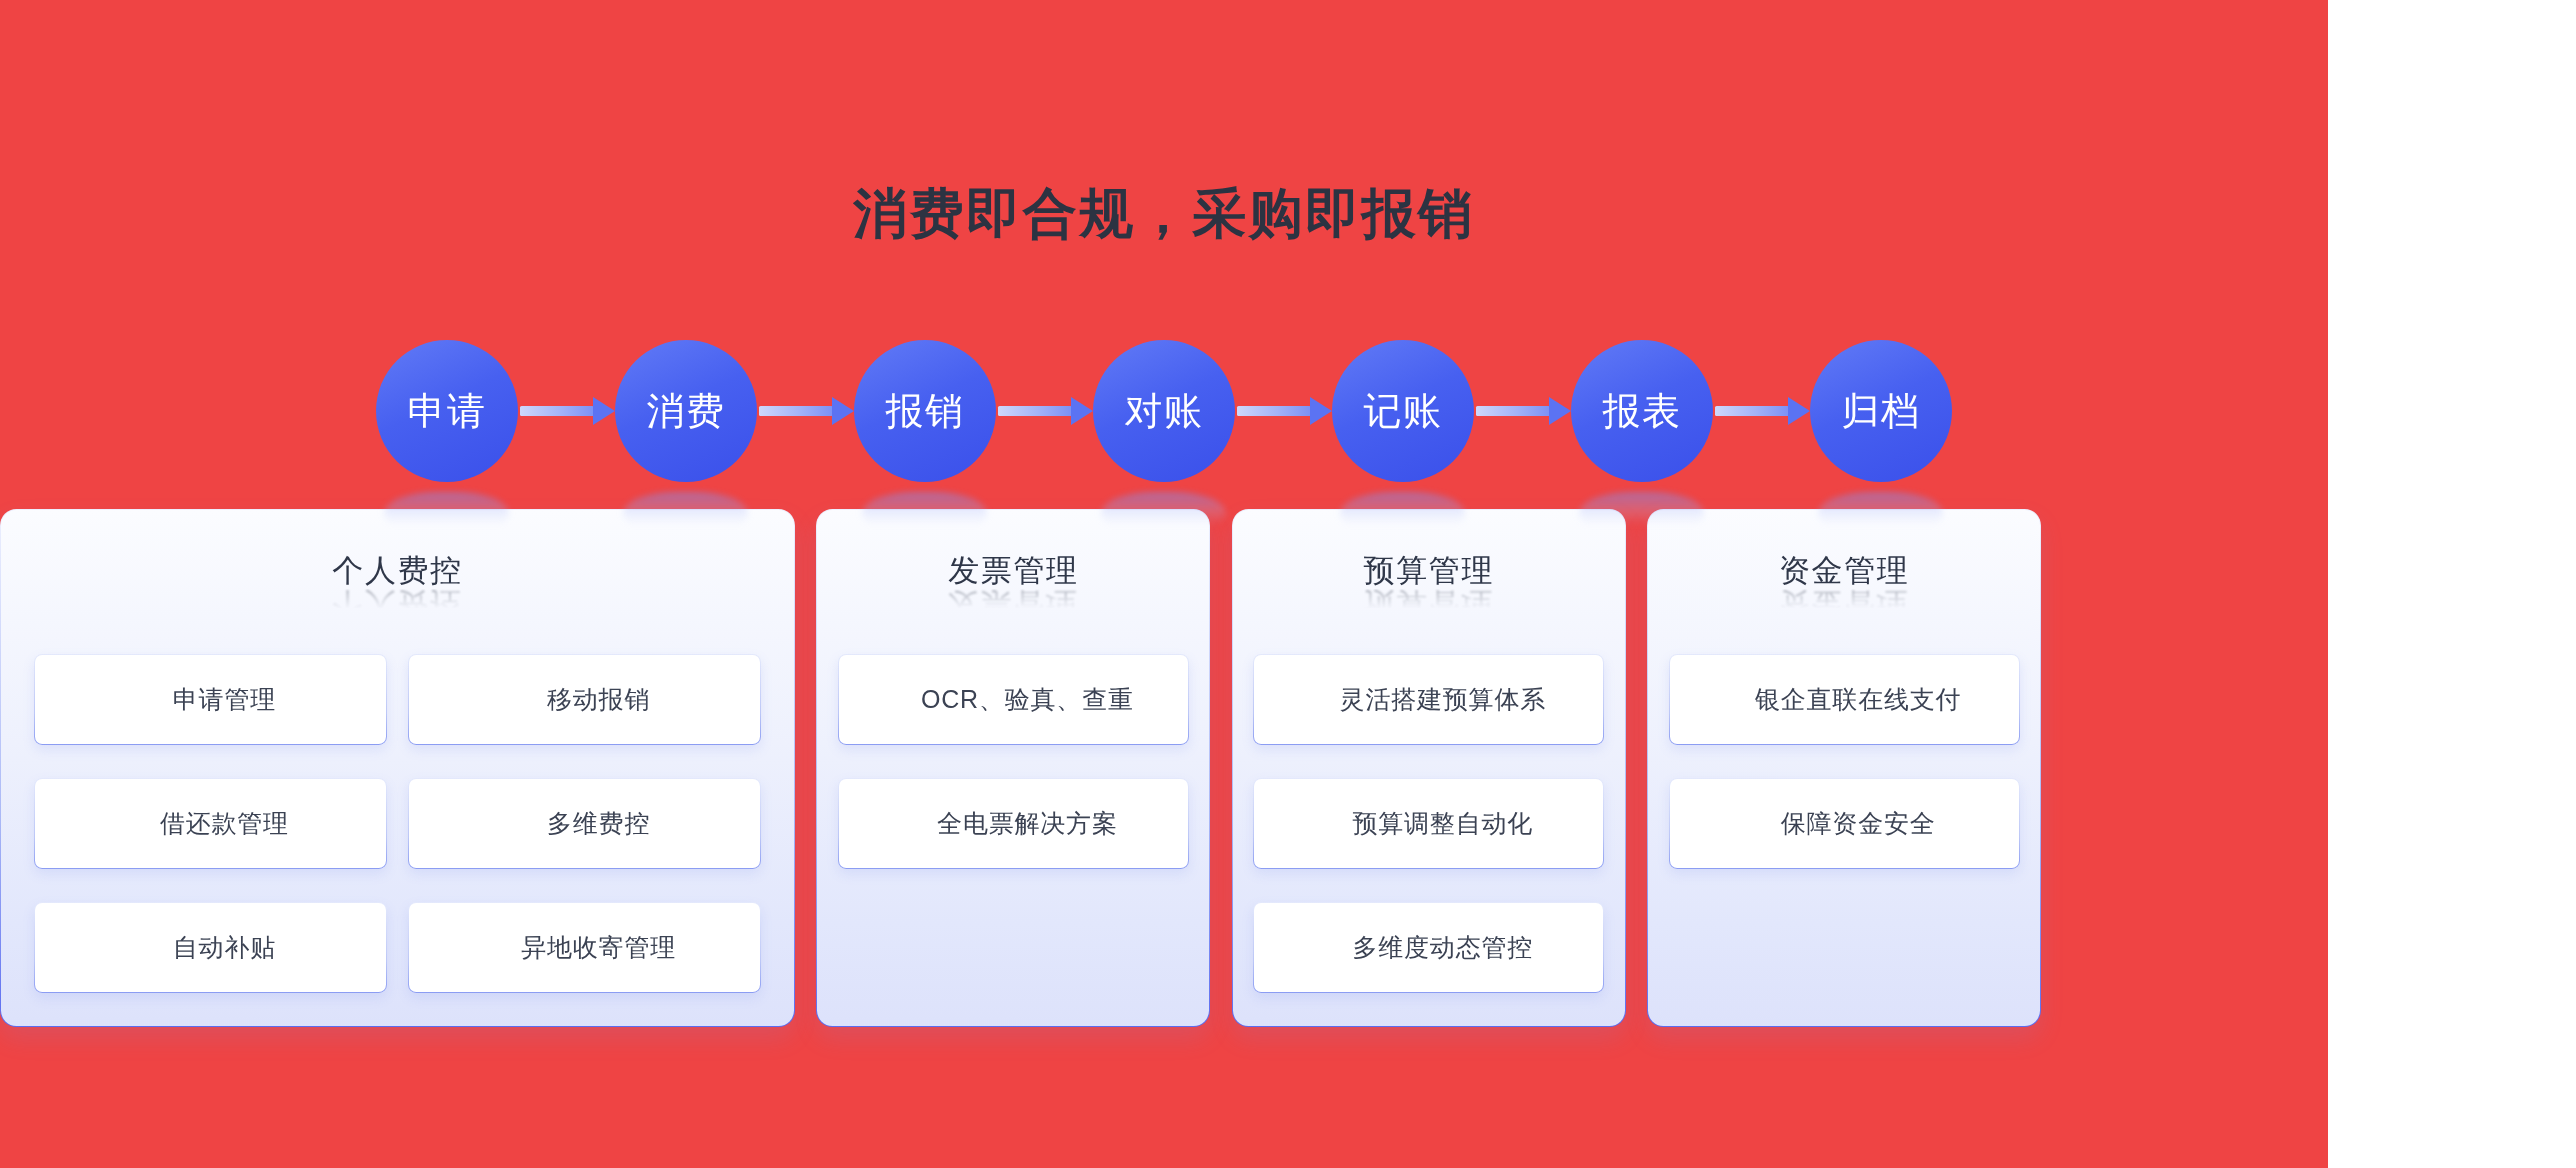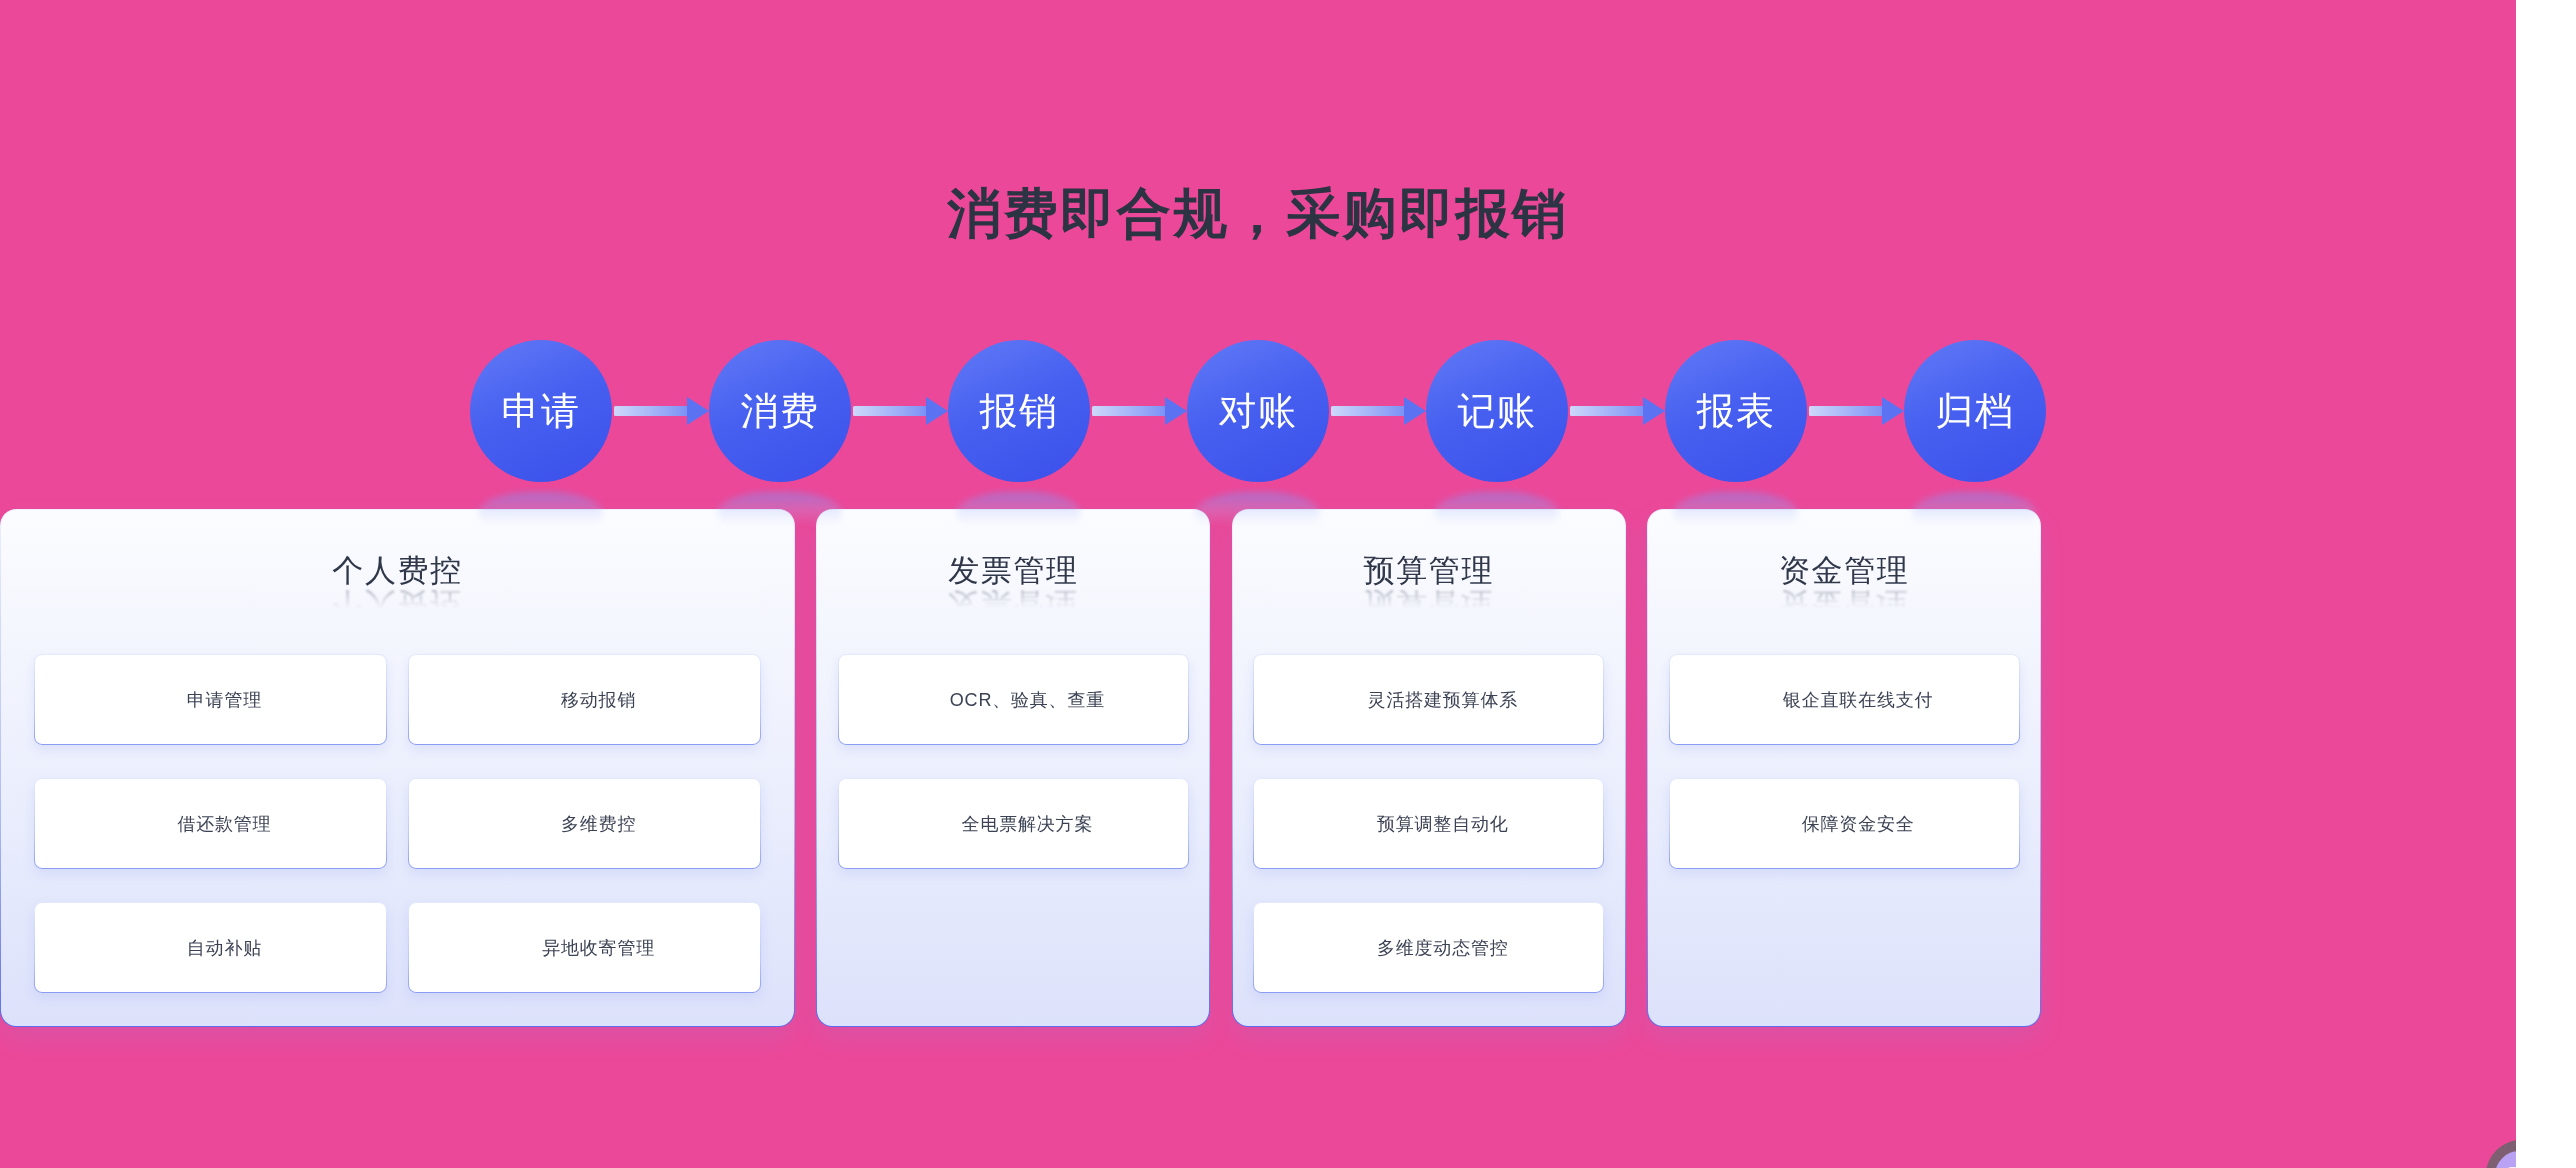--- a/index.html
+++ b/index.html
@@ -1,22 +1,22 @@
 <!DOCTYPE html>
 <html style="font-size:13px"><head>
 <meta charset="utf-8">
 <style>
   html, body { margin: 0; padding: 0; background: #ffffff; }
   body {
     width: 2576px; height: 1168px;
     font-family: "Liberation Sans", "DejaVu Sans", sans-serif;
   }
   .page {
-    position: relative; width: 2516px; height: 1168px;
-    overflow: hidden; background: #ec4899;
+    position: relative; width: 2328px; height: 1168px;
+    overflow: hidden; background: #ef4444;
   }
 
   
   .page-title {
     position: absolute; top: 142px; left: 0; width: 100%;
     text-align: center;
     font-size: 54px; font-weight: 700; color: #2c3342;
     letter-spacing: 2.5px;
   }
 
@@ -85,21 +85,21 @@
   .chips { margin-top: 32px; display: grid; gap: 33px 21.4px; padding: 0 20.6px; }
   .chips--two-col { grid-template-columns: 1fr 1fr; padding: 0 33px; }
   .chip {
     height: 91px; border-radius: 8.2px;
     border: 0.8px solid transparent;
     background:
       linear-gradient(#ffffff, #ffffff) padding-box,
       linear-gradient(180deg, #e4e9fc 0%, #bcc7f7 65%, #8b9cf3 100%) border-box;
     box-shadow: 0 5px 11.5px rgba(125, 145, 235, 0.16);
     display: flex; align-items: center; justify-content: center;
-    font-size: 18px; color: #3b4253; letter-spacing: 0.8px;
+    font-size: 25px; color: #3b4253; letter-spacing: 0.8px;
     box-sizing: border-box;
     padding-left: 28px;
   }
 
   
   .watermark {
     position: absolute; left: 2486px; top: 1140px;
     width: 214px; height: 71px; border-radius: 35px;
     background: rgba(100, 100, 104, 0.82);
     display: flex; align-items: center;

